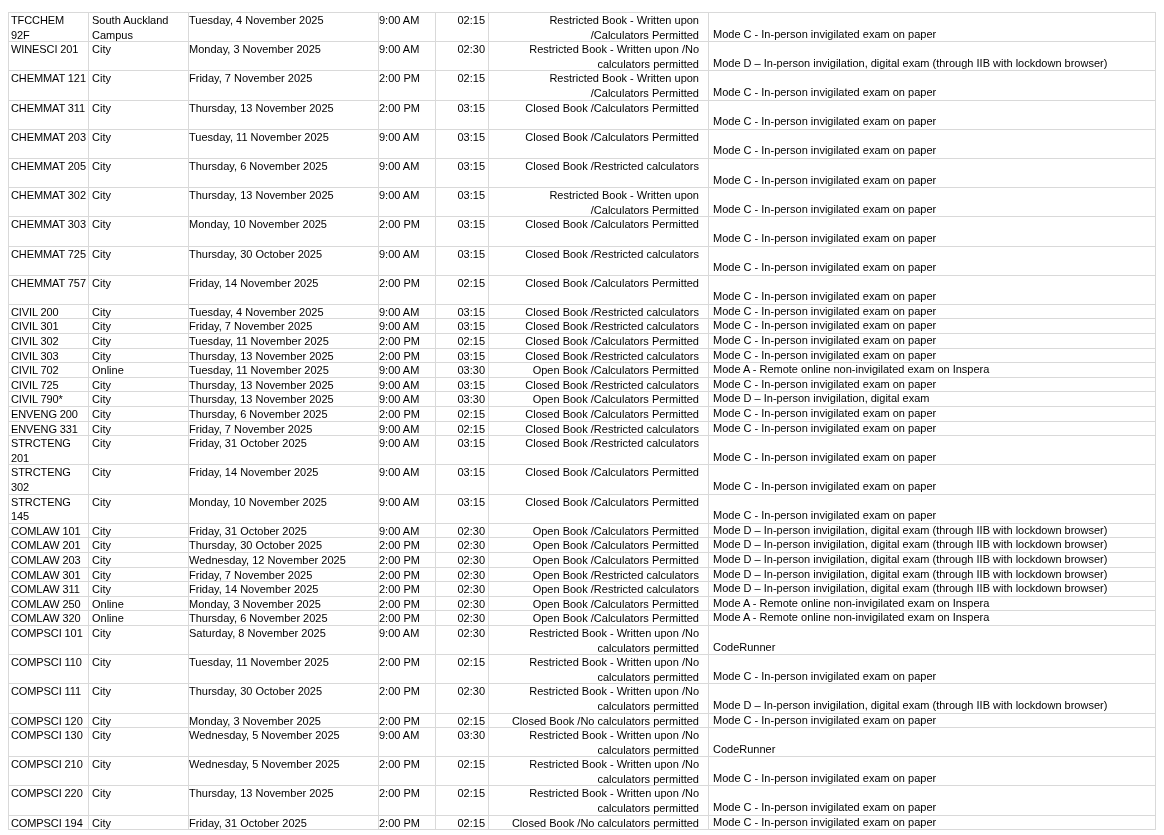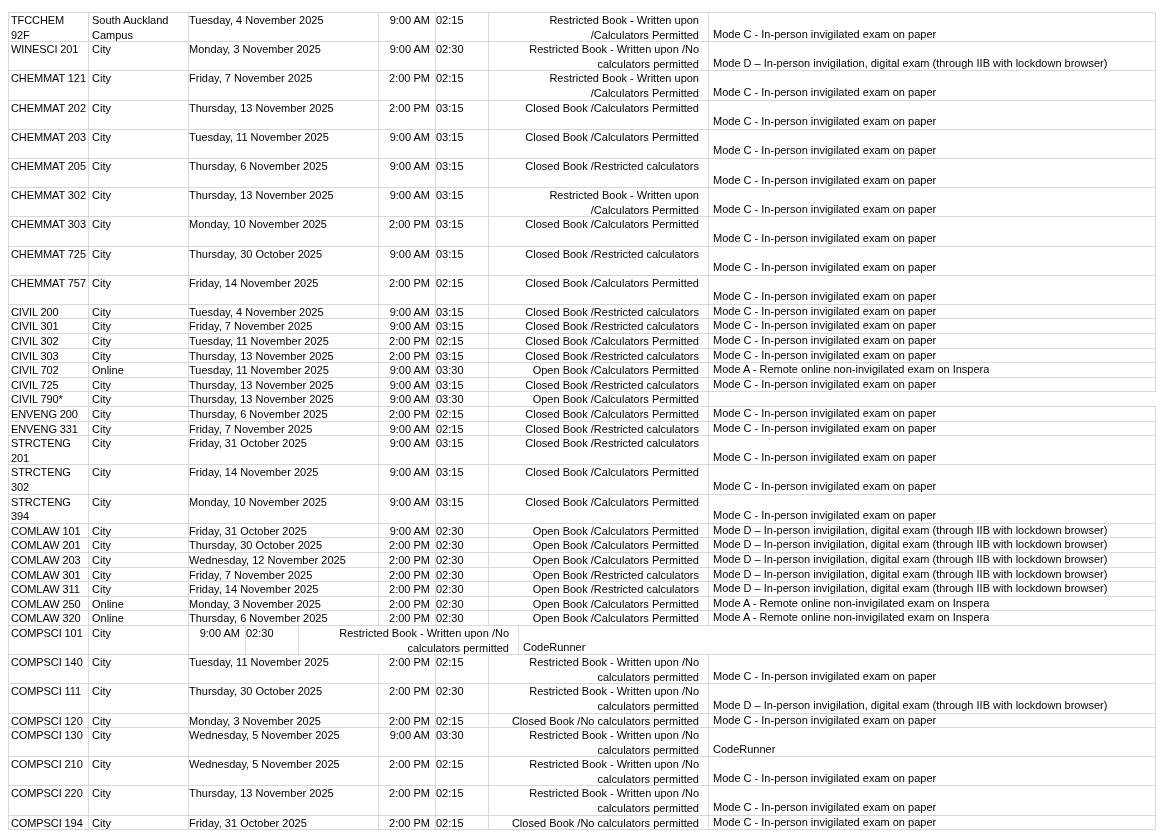--- a/index.html
+++ b/index.html
@@ -15,22 +15,22 @@
   }
   .row{display:flex;box-sizing:border-box;height:14.6px;border-bottom:1px solid #d9d9d9;}
   .row.tall{height:29.2px;}
   .cell{
     box-sizing:border-box;border-right:1px solid #d9d9d9;
     overflow:hidden;white-space:pre-wrap;
   }
   .c-code{width:80px;padding-left:2px;padding-right:2px;letter-spacing:-0.1px;}
   .c-campus{width:100px;padding-left:3px;padding-right:2px;}
   .c-date{width:190px;padding-right:3px;}
-  .c-time{width:57px;text-align:right;padding-right:5px;}
-  .c-dur{width:53px;text-align:left;padding-right:3px;}
+  .c-time{width:57px;padding-right:5px;}
+  .c-dur{width:53px;text-align:right;padding-right:3px;}
   .c-restr{width:220px;padding-left:3px;padding-right:9px;text-align:right;}
   .c-mode{flex:1;padding-left:4px;padding-right:2px;display:flex;align-items:flex-end;}
 </style>
 </head>
 <body>
 
 <div class="sheet" id="sheet">
   <div class="row tall">
     <div class="cell c-code">TFCCHEM  92F</div>
     <div class="cell c-campus">South Auckland Campus</div>
@@ -55,21 +55,21 @@
     <div class="cell c-code">CHEMMAT 121</div>
     <div class="cell c-campus">City</div>
     <div class="cell c-date">Friday, 7 November 2025</div>
     <div class="cell c-time">2:00 PM</div>
     <div class="cell c-dur">02:15</div>
     <div class="cell c-restr">Restricted Book - Written upon /Calculators Permitted</div>
     <div class="cell c-mode">Mode C - In-person invigilated exam on paper</div>
   </div>
 
   <div class="row tall">
-    <div class="cell c-code">CHEMMAT 202</div>
+    <div class="cell c-code">CHEMMAT 311</div>
     <div class="cell c-campus">City</div>
     <div class="cell c-date">Thursday, 13 November 2025</div>
     <div class="cell c-time">2:00 PM</div>
     <div class="cell c-dur">03:15</div>
     <div class="cell c-restr">Closed Book /Calculators Permitted</div>
     <div class="cell c-mode">Mode C - In-person invigilated exam on paper</div>
   </div>
 
   <div class="row tall">
     <div class="cell c-code">CHEMMAT 203</div>
@@ -191,20 +191,21 @@
     <div class="cell c-mode">Mode C - In-person invigilated exam on paper</div>
   </div>
 
   <div class="row">
     <div class="cell c-code">CIVIL 790*</div>
     <div class="cell c-campus">City</div>
     <div class="cell c-date">Thursday, 13 November 2025</div>
     <div class="cell c-time">9:00 AM</div>
     <div class="cell c-dur">03:30</div>
     <div class="cell c-restr">Open Book /Calculators Permitted</div>
+    <div class="cell c-mode">Mode D – In-person invigilation, digital exam</div>
   </div>
 
   <div class="row">
     <div class="cell c-code">ENVENG 200</div>
     <div class="cell c-campus">City</div>
     <div class="cell c-date">Thursday, 6 November 2025</div>
     <div class="cell c-time">2:00 PM</div>
     <div class="cell c-dur">02:15</div>
     <div class="cell c-restr">Closed Book /Calculators Permitted</div>
     <div class="cell c-mode">Mode C - In-person invigilated exam on paper</div>
@@ -234,21 +235,21 @@
     <div class="cell c-code">STRCTENG 302</div>
     <div class="cell c-campus">City</div>
     <div class="cell c-date">Friday, 14 November 2025</div>
     <div class="cell c-time">9:00 AM</div>
     <div class="cell c-dur">03:15</div>
     <div class="cell c-restr">Closed Book /Calculators Permitted</div>
     <div class="cell c-mode">Mode C - In-person invigilated exam on paper</div>
   </div>
 
   <div class="row tall">
-    <div class="cell c-code">STRCTENG 394</div>
+    <div class="cell c-code">STRCTENG 145</div>
     <div class="cell c-campus">City</div>
     <div class="cell c-date">Monday, 10 November 2025</div>
     <div class="cell c-time">9:00 AM</div>
     <div class="cell c-dur">03:15</div>
     <div class="cell c-restr">Closed Book /Calculators Permitted</div>
     <div class="cell c-mode">Mode C - In-person invigilated exam on paper</div>
   </div>
 
   <div class="row">
     <div class="cell c-code">COMLAW 101</div>
@@ -316,28 +317,29 @@
     <div class="cell c-date">Thursday, 6 November 2025</div>
     <div class="cell c-time">2:00 PM</div>
     <div class="cell c-dur">02:30</div>
     <div class="cell c-restr">Open Book /Calculators Permitted</div>
     <div class="cell c-mode">Mode A - Remote online non-invigilated exam on Inspera</div>
   </div>
 
   <div class="row tall">
     <div class="cell c-code">COMPSCI 101</div>
     <div class="cell c-campus">City</div>
+    <div class="cell c-date">Saturday, 8 November 2025</div>
     <div class="cell c-time">9:00 AM</div>
     <div class="cell c-dur">02:30</div>
     <div class="cell c-restr">Restricted Book - Written upon /No calculators permitted</div>
     <div class="cell c-mode">CodeRunner</div>
   </div>
 
   <div class="row tall">
-    <div class="cell c-code">COMPSCI 140</div>
+    <div class="cell c-code">COMPSCI 110</div>
     <div class="cell c-campus">City</div>
     <div class="cell c-date">Tuesday, 11 November 2025</div>
     <div class="cell c-time">2:00 PM</div>
     <div class="cell c-dur">02:15</div>
     <div class="cell c-restr">Restricted Book - Written upon /No calculators permitted</div>
     <div class="cell c-mode">Mode C - In-person invigilated exam on paper</div>
   </div>
 
   <div class="row tall">
     <div class="cell c-code">COMPSCI 111</div>

